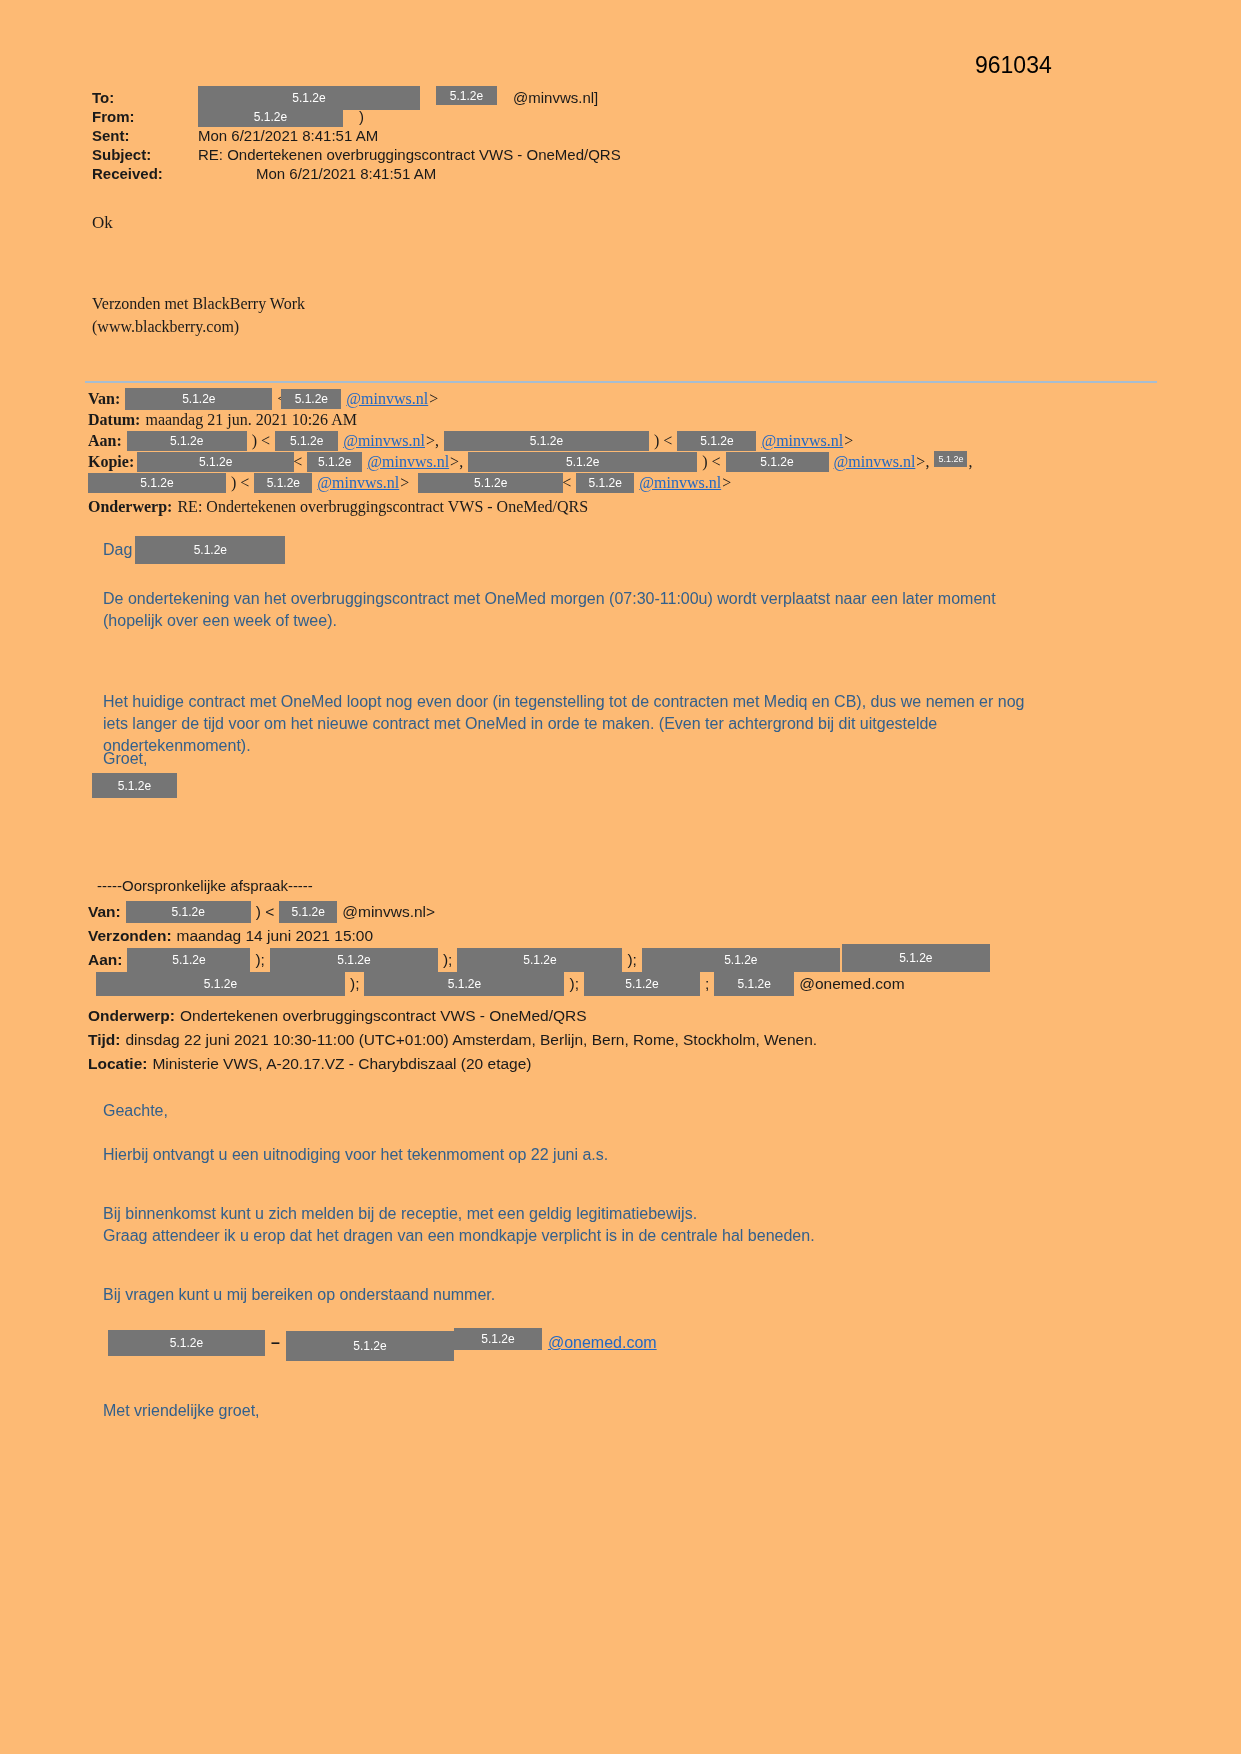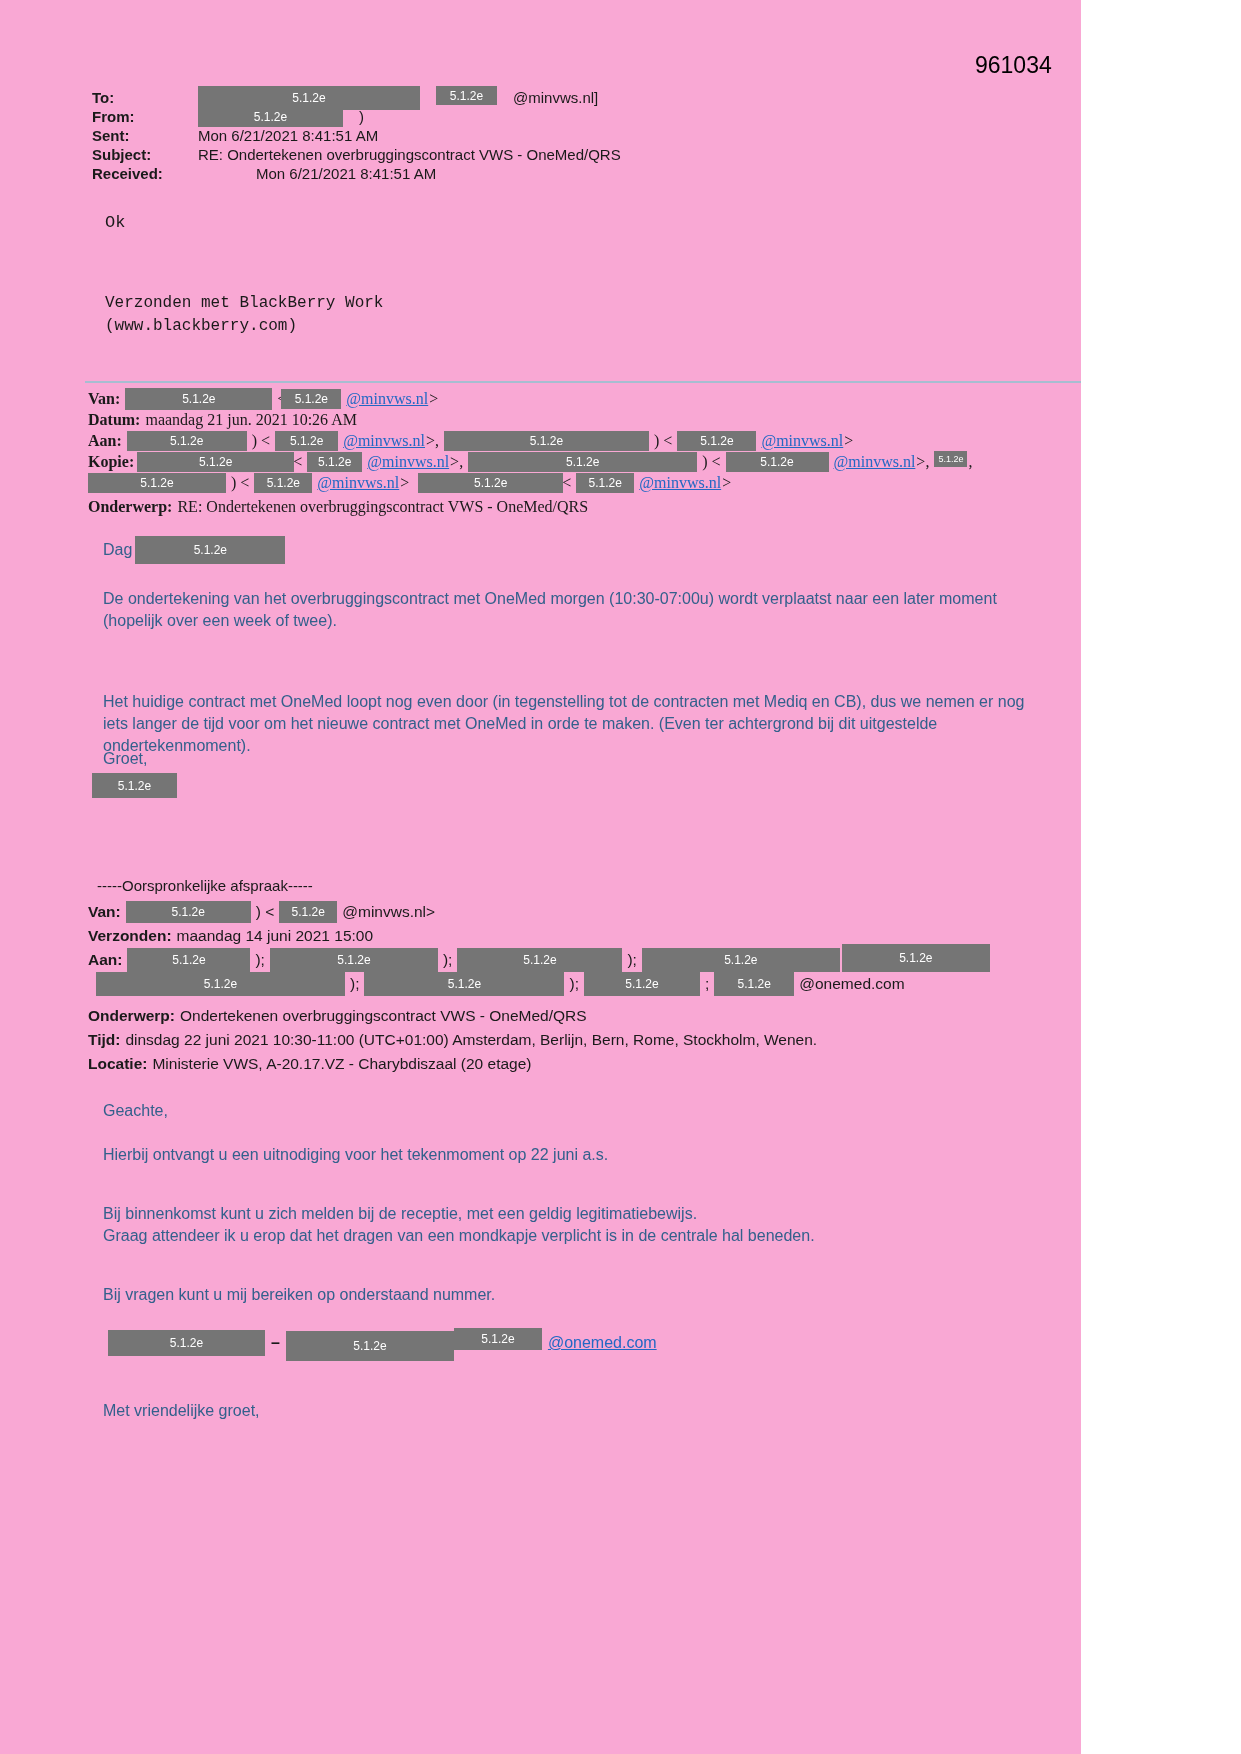--- a/index.html
+++ b/index.html
@@ -1,22 +1,22 @@
 <!DOCTYPE html>
 <html><head>
 <meta charset="utf-8">
 <style>
   html,body{margin:0;padding:0;background:#ffffff;}
-  .page{position:relative;width:1049px;height:1754px;background:#f9a8d4;overflow:hidden;
-        font-family:"Liberation Sans",sans-serif;color:#1a1a1a;padding-left:32px;}
+  .page{position:relative;width:1241px;height:1754px;background:#fdba74;overflow:hidden;
+        font-family:"Liberation Sans",sans-serif;color:#1a1a1a;}
   .abs{position:absolute;}
   .r{display:flex;align-items:center;column-gap:5px;white-space:nowrap;}
   .red{background:#757575;color:#ffffff;font:12px "Liberation Sans",sans-serif;
        display:flex;align-items:center;justify-content:center;flex:none;}
-  .serif{font-family:Liberation Mono, monospace;margin-left:13px;}
+  .serif{font-family:Liberation Serif, serif;}
   .b{font-weight:bold;}
   .link{color:#2268c4;text-decoration:underline;}
   .blue{color:#33608c;}
   .h1row{height:19px;font-size:15px;display:flex;align-items:center;column-gap:16px;}
   .h1lab{width:90px;flex:none;font-weight:bold;}
   .h2row{height:21px;font-size:16px;display:flex;align-items:center;column-gap:5px;
          font-family:"Liberation Serif",serif;}
   .h3row{height:24px;font-size:15.5px;display:flex;align-items:center;column-gap:5px;}
   .rule{height:2px;background:#a7bdd1;}
   .bodyline{line-height:22px;font-size:16px;}
@@ -121,21 +121,21 @@
       <span>RE: Ondertekenen overbruggingscontract VWS - OneMed/QRS</span>
     </div>
   </div>
 
   <div class="abs blue" style="left:103px;top:536px;width:1010px;">
     <div class="r" style="column-gap:3px;">
       <span class="bodyline">Dag</span>
       <span class="red" style="width:150px;height:28px;">5.1.2e</span>
     </div>
     <div style="margin-top:24px;">
-      <div class="bodyline">De ondertekening van het overbruggingscontract met OneMed morgen (10:30-07:00u) wordt verplaatst naar een later moment</div>
+      <div class="bodyline">De ondertekening van het overbruggingscontract met OneMed morgen (07:30-11:00u) wordt verplaatst naar een later moment</div>
       <div class="bodyline">(hopelijk over een week of twee).</div>
     </div>
     <div style="margin-top:59px;">
       <div class="bodyline">Het huidige contract met OneMed loopt nog even door (in tegenstelling tot de contracten met Mediq en CB), dus we nemen er nog</div>
       <div class="bodyline">iets langer de tijd voor om het nieuwe contract met OneMed in orde te maken. (Even ter achtergrond bij dit uitgestelde</div>
       <div class="bodyline">ondertekenmoment).</div>
     </div>
   </div>
   <div class="abs blue bodyline" style="left:103px;top:748px;">Groet,</div>
   <div class="abs red" style="left:92px;top:773px;width:85px;height:25px;">5.1.2e</div>

